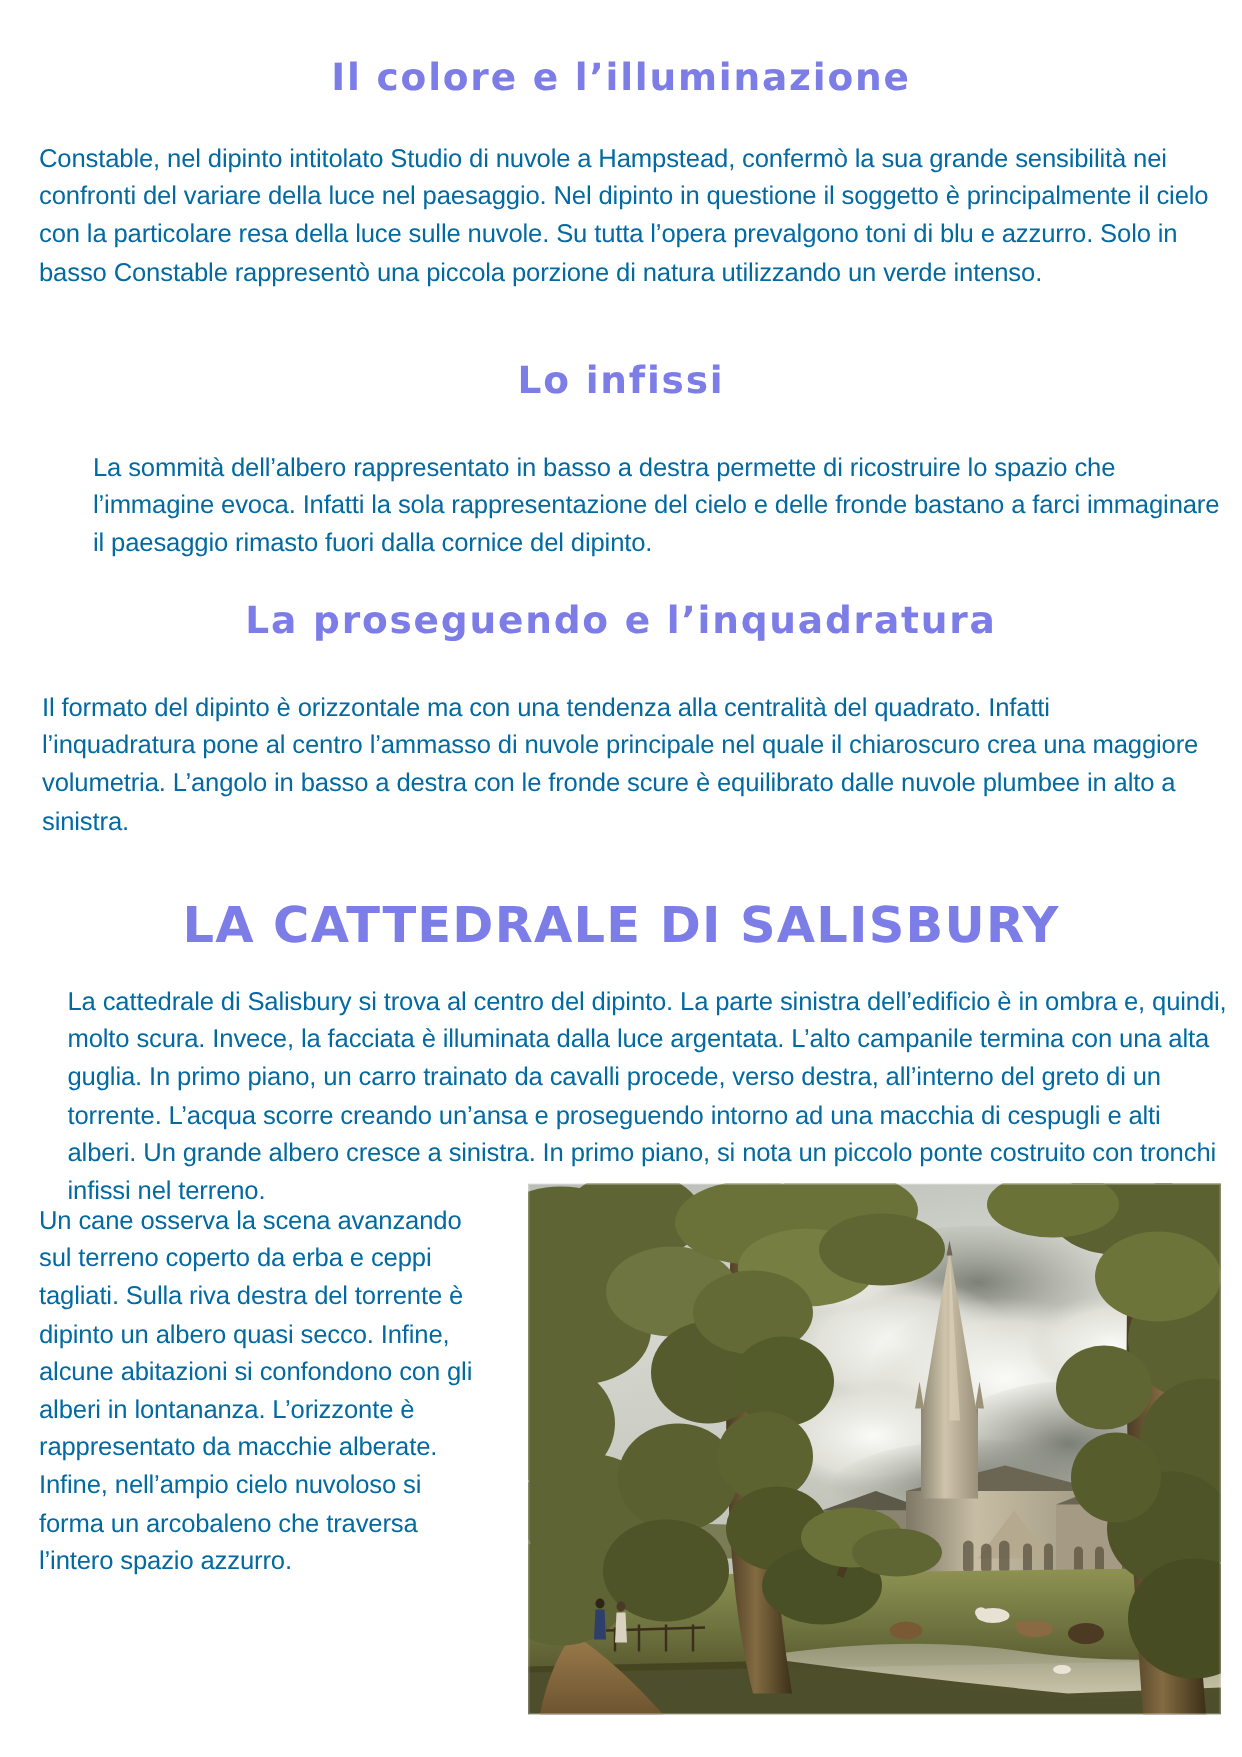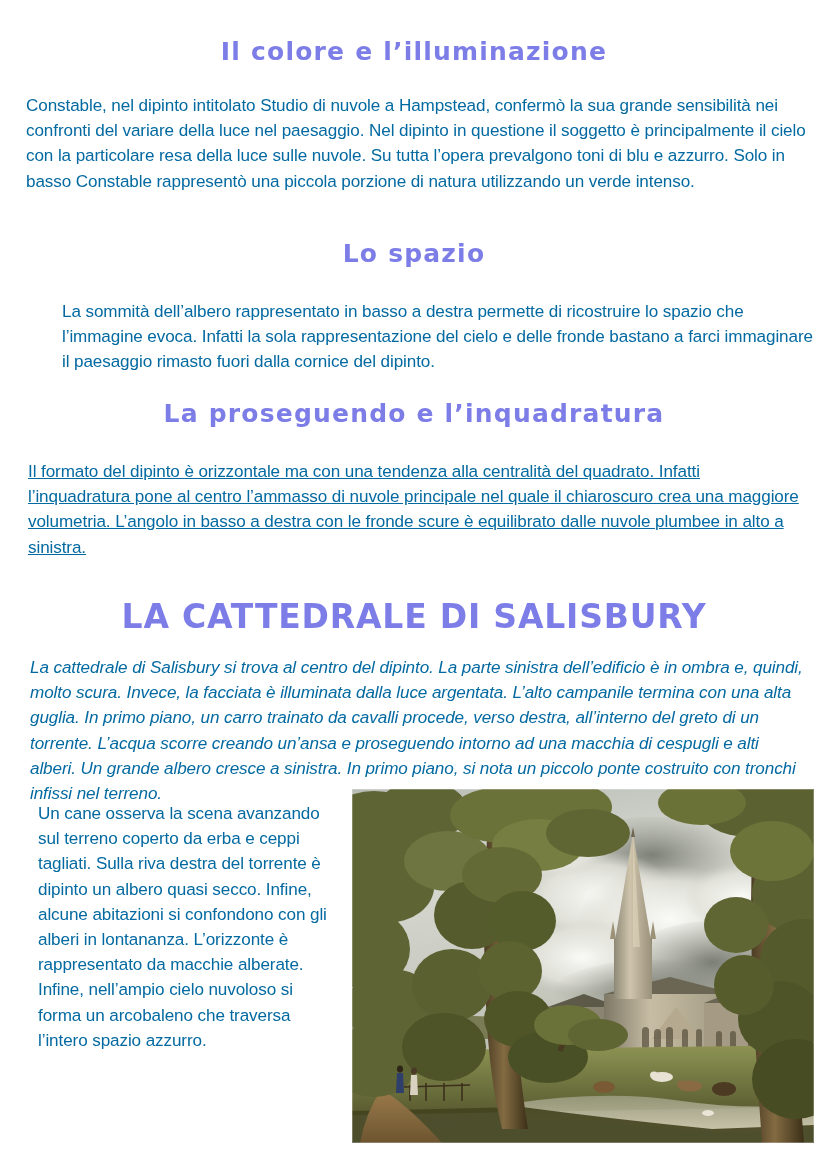--- a/index.html
+++ b/index.html
@@ -59,46 +59,46 @@
   
   .abs { position: absolute; }
 
   #h-colore      { left: 0;     top: 38px;  width: 828px; }
   #p-colore      { left: 26px;  top: 93px;  width: 781px; }
 
   #h-spazio      { left: 0;     top: 240px; width: 828px; }
   #p-spazio      { left: 26px;  top: 299px; width: 760px; margin-left: 36px; }
 
   #h-composizione{ left: 0;     top: 400px; width: 828px; }
-  #p-composizione{ left: 28px;  top: 459px; width: 775px; text-decoration: underline; }
+  #p-composizione{ left: 28px;  top: 459px; width: 775px; }
 
   #h-salisbury   { left: 0;     top: 598px; width: 828px; }
-  #p-salisbury   { left: 30px;  top: 655px; width: 778px; font-style: italic; }
-
-  #p-cane        { left: 38px;  top: 801px; width: 300px; }
+  #p-salisbury   { left: 45px;  top: 655px; width: 778px; }
+
+  #p-cane        { left: 26px;  top: 801px; width: 300px; }
 
   
   #painting {
     left: 352px;
     top: 789px;
     width: 462px;
     height: 354px;
   }
   #painting svg { display: block; width: 100%; height: 100%; }
 </style>
 </head>
 <body>
 
 <div class="page">
 
   <h2 class="heading heading-sub abs" id="h-colore">Il colore e l’illuminazione</h2>
 
   <p class="para abs" id="p-colore">Constable, nel dipinto intitolato Studio di nuvole a Hampstead, confermò la sua grande sensibilità nei confronti del variare della luce nel paesaggio. Nel dipinto in questione il soggetto è principalmente il cielo con la particolare resa della luce sulle nuvole. Su tutta l’opera prevalgono toni di blu e azzurro. Solo in basso Constable rappresentò una piccola porzione di natura utilizzando un verde intenso.</p>
 
-  <h2 class="heading heading-sub abs" id="h-spazio">Lo spazio</h2>
+  <h2 class="heading heading-sub abs" id="h-spazio">Lo infissi</h2>
 
   <p class="para abs" id="p-spazio">La sommità dell’albero rappresentato in basso a destra permette di ricostruire lo spazio che l’immagine evoca. Infatti la sola rappresentazione del cielo e delle fronde bastano a farci immaginare il paesaggio rimasto fuori dalla cornice del dipinto.</p>
 
   <h2 class="heading heading-sub abs" id="h-composizione">La proseguendo e l’inquadratura</h2>
 
   <p class="para abs" id="p-composizione">Il formato del dipinto è orizzontale ma con una tendenza alla centralità del quadrato. Infatti l’inquadratura pone al centro l’ammasso di nuvole principale nel quale il chiaroscuro crea una maggiore volumetria. L’angolo in basso a destra con le fronde scure è equilibrato dalle nuvole plumbee in alto a sinistra.</p>
 
   <h1 class="heading heading-main abs" id="h-salisbury">LA CATTEDRALE DI SALISBURY</h1>
 
   <p class="para abs" id="p-salisbury">La cattedrale di Salisbury si trova al centro del dipinto. La parte sinistra dell’edificio è in ombra e, quindi, molto scura. Invece, la facciata è illuminata dalla luce argentata. L’alto campanile termina con una alta guglia. In primo piano, un carro trainato da cavalli procede, verso destra, all’interno del greto di un torrente. L’acqua scorre creando un’ansa e proseguendo intorno ad una macchia di cespugli e alti alberi. Un grande albero cresce a sinistra. In primo piano, si nota un piccolo ponte costruito con tronchi infissi nel terreno.</p>

